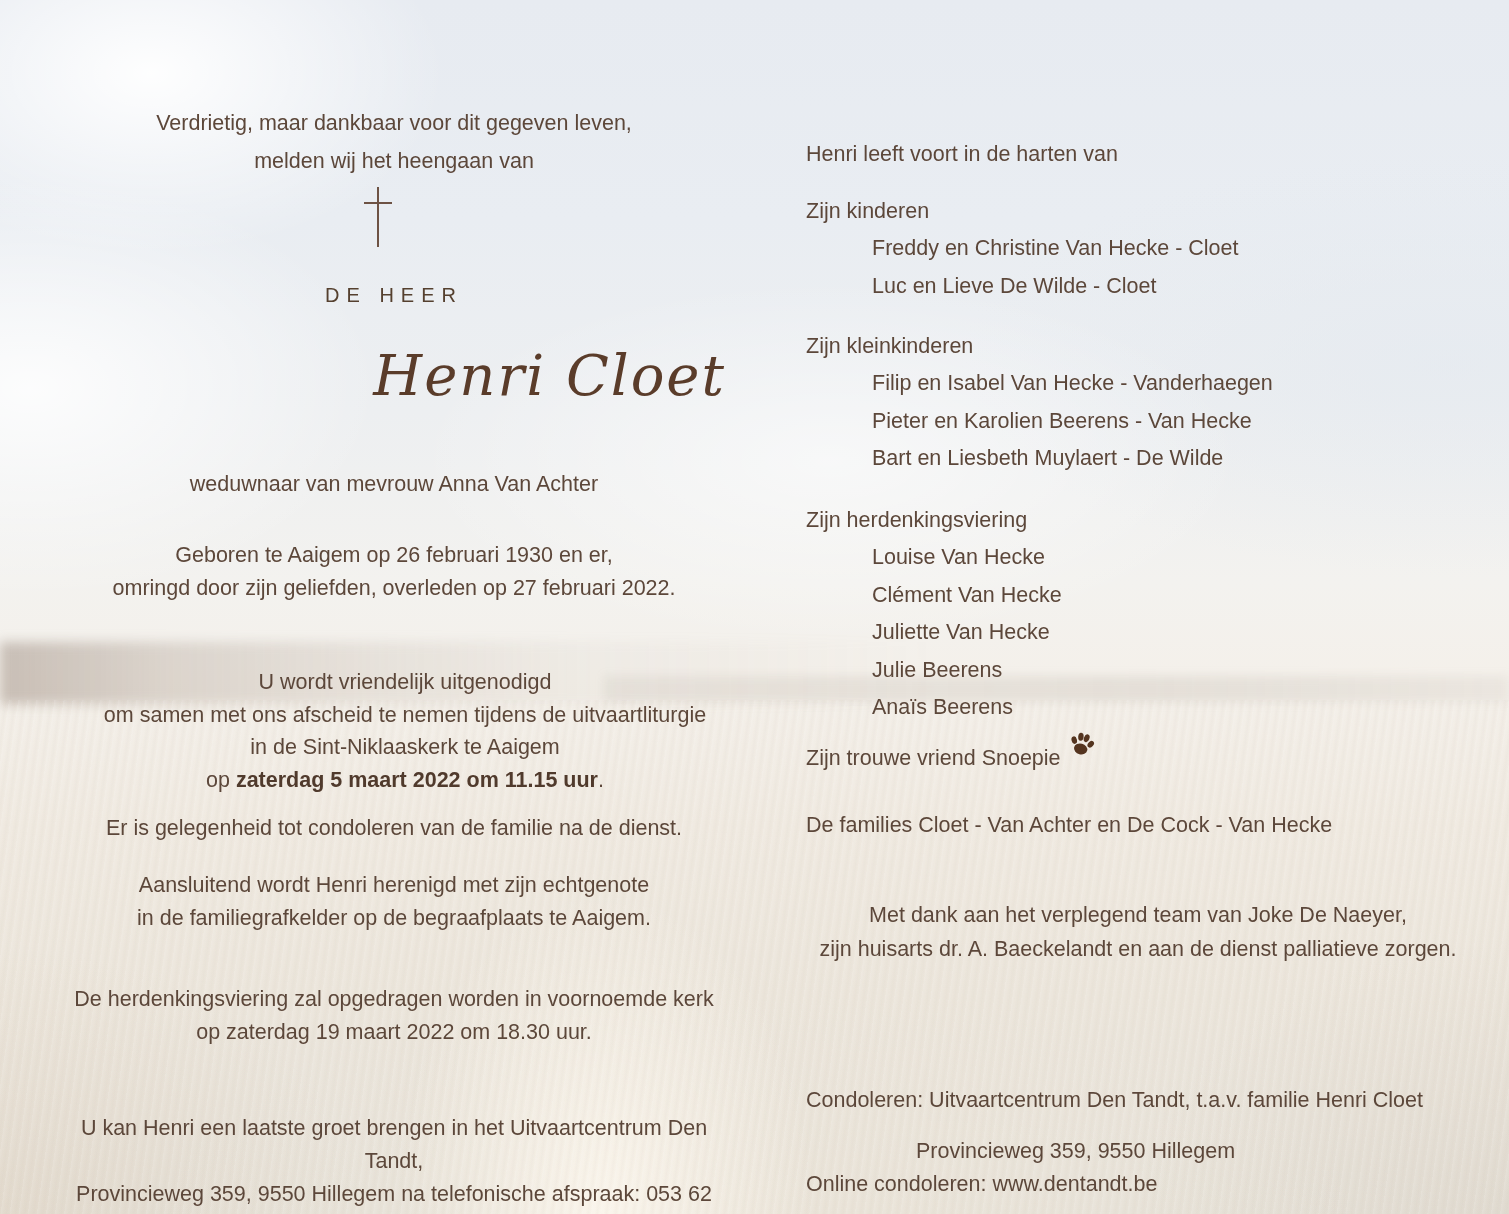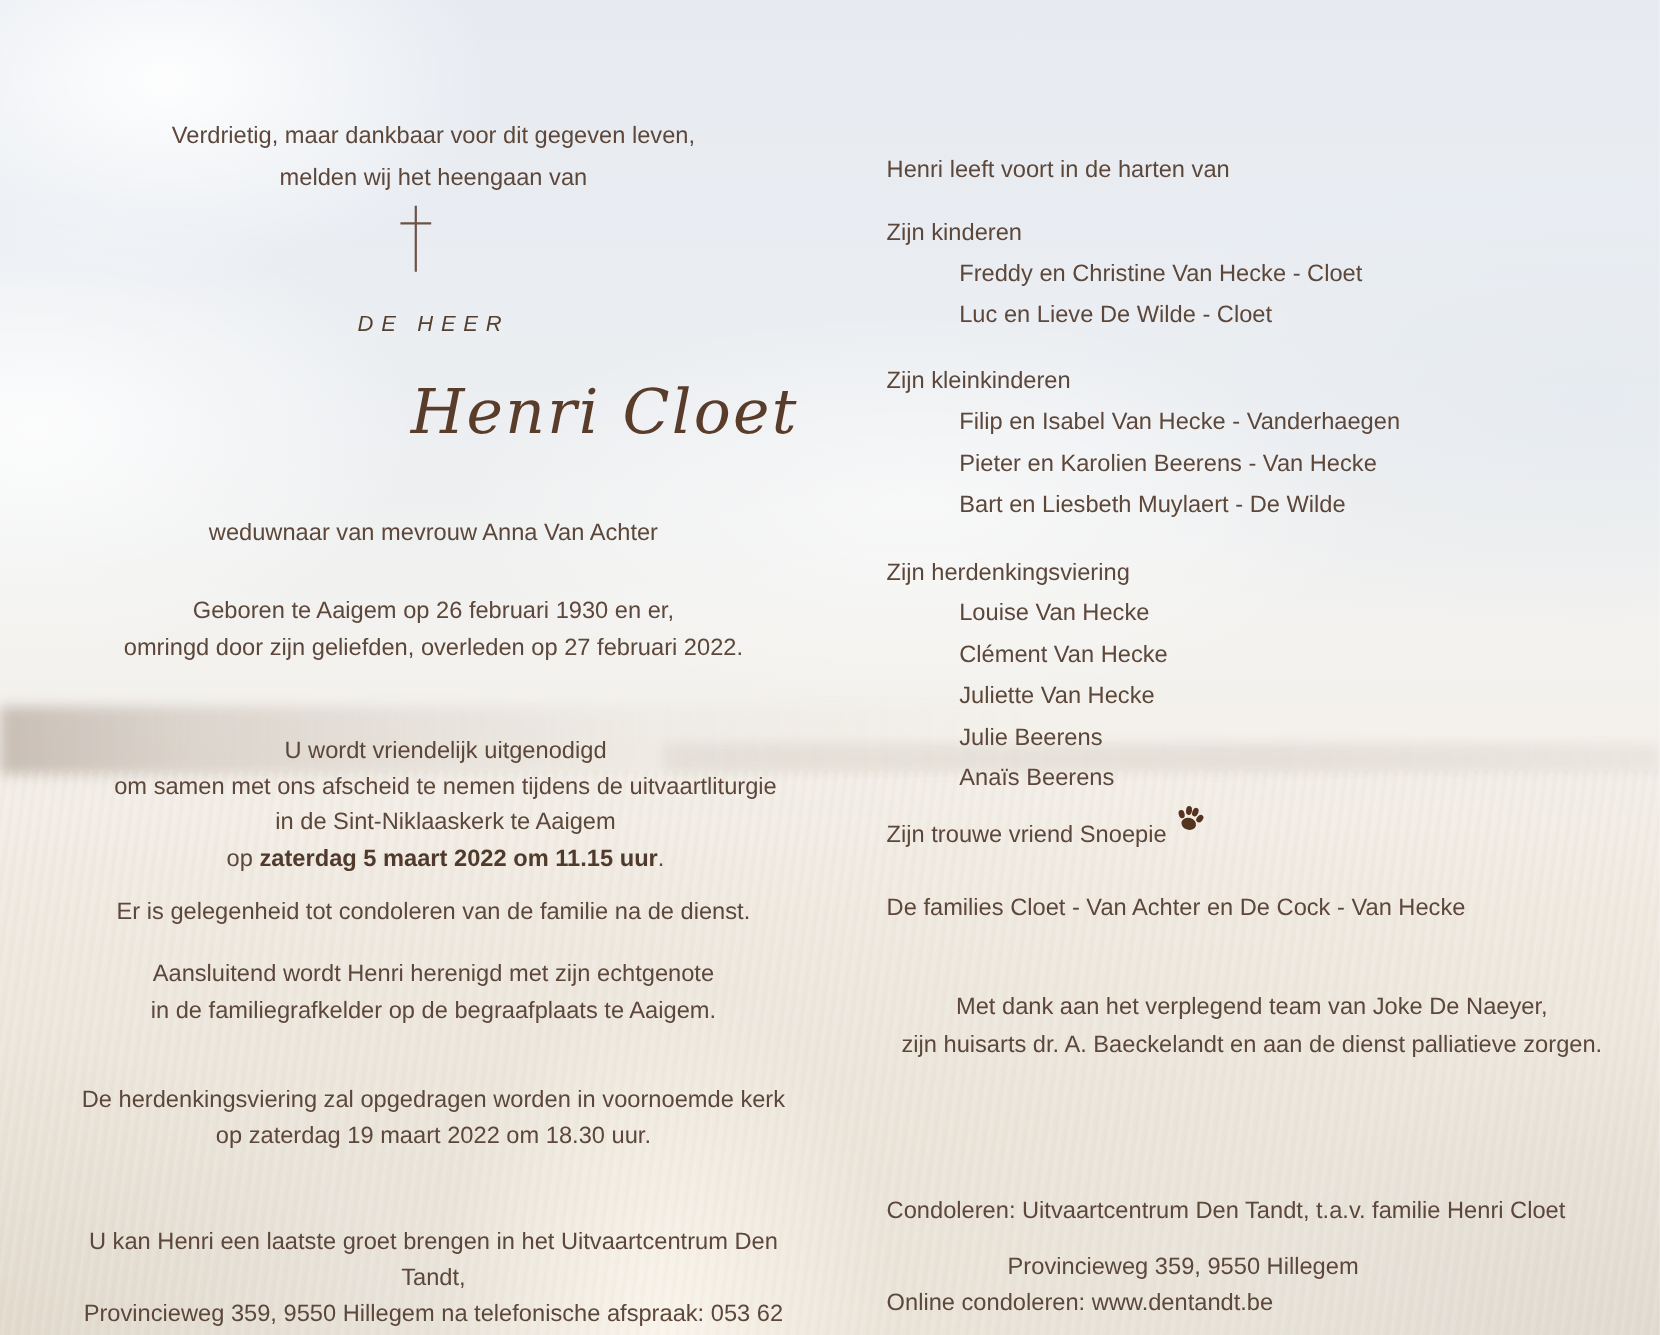--- a/index.html
+++ b/index.html
@@ -50,21 +50,21 @@
     filter:blur(.5px);
   }
   
   .blk{position:absolute;font-size:21.5px;line-height:33px;}
   .center{text-align:center;}
   .left-col-blk{left:71px;width:646px;}
   .right-col-blk{left:806px;width:664px;text-align:left;}
   
   .intro{top:104px;line-height:38px;}
   .cross-wrap{top:186px;left:55px;width:646px;text-align:center;}
-  .honorific{top:279px;font-size:20px;letter-spacing:7px;color:#55402f;font-style:italic;}
+  .honorific{top:279px;font-size:20px;letter-spacing:7px;color:#55402f;}
   .deceased-name{
     top:306px;left:30px;width:696px;text-align:right;
     font-family:"DejaVu Serif", serif;font-style:italic;
     font-size:56px;line-height:140px;color:#5a3c2a;letter-spacing:2px;
   }
   .widower{top:468px;}
   .born{top:539px;}
   .invite{top:666px;left:60px;width:690px;line-height:32.5px;}
   .condolence{top:812px;}
   .reunion{top:869px;}

